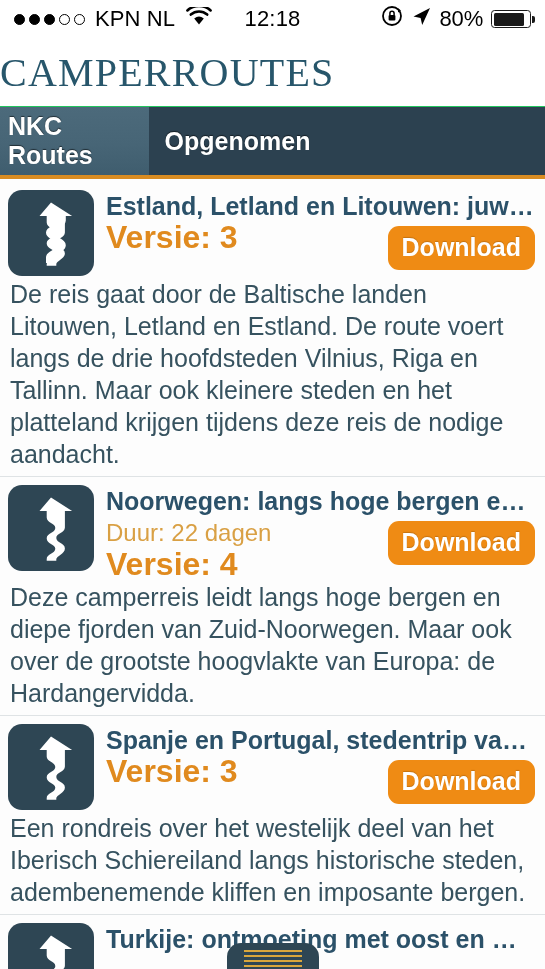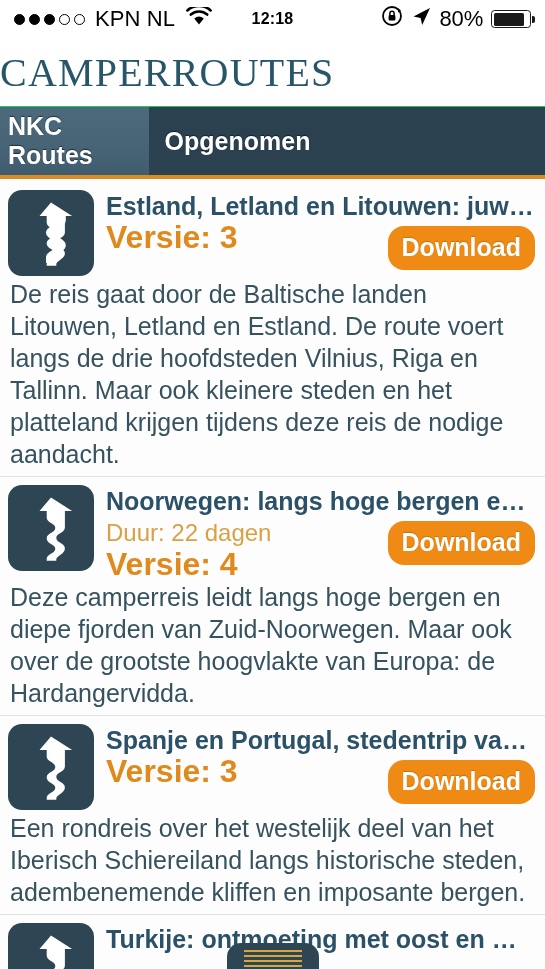--- a/index.html
+++ b/index.html
@@ -51,22 +51,22 @@
     font-size: 22px;
     letter-spacing: 0.1px;
     color: #000;
     margin-left: 3px;
   }
   .wifi { margin-left: 4px; display: block; }
   .sb-center {
     position: absolute;
     left: 0; right: 0;
     text-align: center;
-    font-size: 16px;
-    font-weight: bold;
+    font-size: 22px;
+    font-weight: normal;
     letter-spacing: 0.2px;
     pointer-events: none;
   }
   .sb-right {
     margin-left: auto;
     display: flex;
     align-items: center;
     gap: 8px;
     z-index: 2;
     text-align: center;
@@ -195,21 +195,21 @@
   }
   .dl-btn {
     position: absolute;
     right: 2px;
     top: 36px;
     background: #ef8b14;
     color: #fff;
     font-size: 25px;
     font-weight: bold;
     border: none;
-    border-radius: 16px;
+    border-radius: 11px;
     padding: 9px 14px 10px 14px;
     line-height: 1;
     font-family: "Liberation Sans", sans-serif;
     cursor: pointer;
     text-shadow: 0 -1px 1px rgba(0,0,0,.18);
   }
   .route-desc {
     font-size: 25px;
     color: #36525f;
     line-height: 32px;

